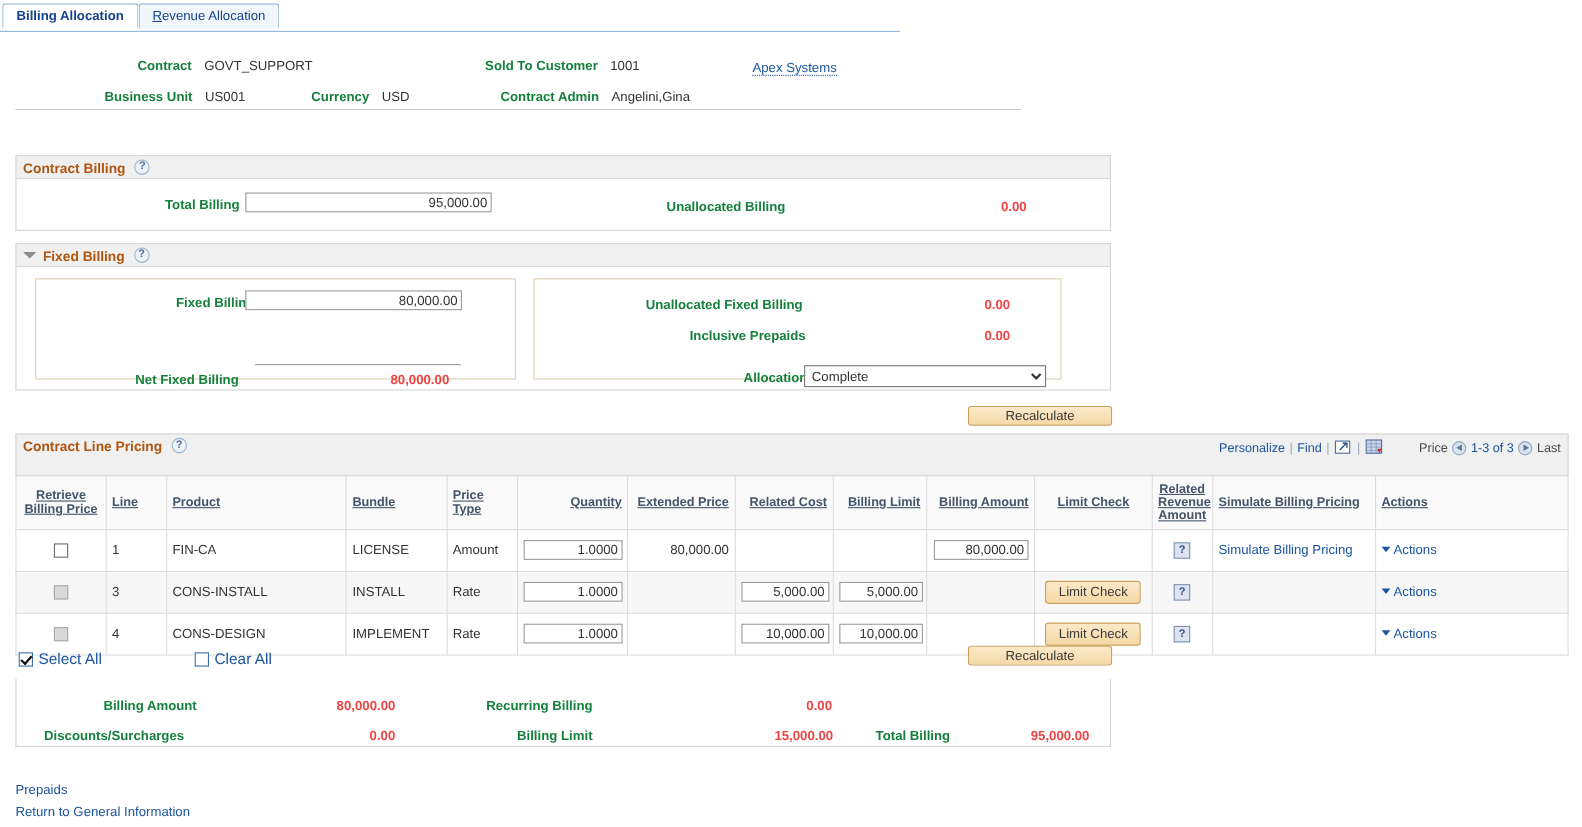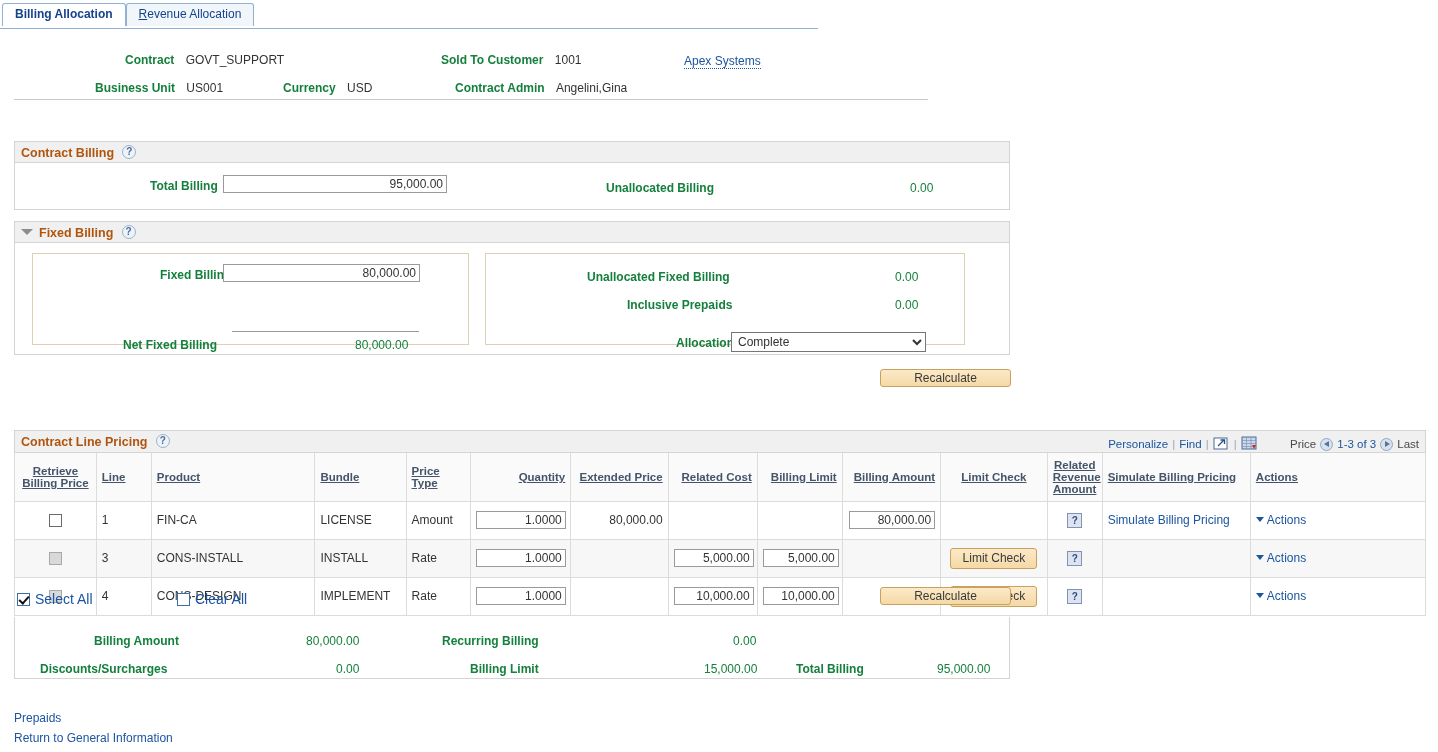--- a/index.html
+++ b/index.html
@@ -136,21 +136,21 @@
     border: 1px solid #9a9a9a;
     background: #ffffff;
     height: 18px;
     font-family: "Liberation Sans", sans-serif;
     font-size: 12px;
     color: #333333;
     text-align: right;
     padding: 0 3px;
     outline: none;
   }
-  .disptext { color: #15803d; font-size: 12px; }
+  .disptext { color: #ef4444; font-size: 12px; font-weight: bold; }
 
   select.alloc {
     border: 1px solid #767676;
     background: #ffffff;
     height: 20px;
     font-family: "Liberation Sans", sans-serif;
     font-size: 12px;
     color: #333333;
     padding-left: 2px;
   }
@@ -397,31 +397,31 @@
       <span class="lbl" style="position:absolute; left:90px; top:84px;">Net Fixed Billing</span>
       <span class="disptext" style="position:absolute; left:322px; top:84px;">80,000.00</span>
     </div>
 
     <div class="subbox" style="left:470px; top:10px; width:480px; height:92px;">
       <span class="lbl" style="position:absolute; left:101px; top:16px;">Unallocated Fixed Billing</span>
       <span class="disptext" style="position:absolute; left:409px; top:16px;">0.00</span>
       <span class="lbl" style="position:absolute; left:141px; top:44px;">Inclusive Prepaids</span>
       <span class="disptext" style="position:absolute; left:409px; top:44px;">0.00</span>
       <span class="lbl" style="position:absolute; left:190px; top:82px;">Allocation</span>
-      <select class="alloc" style="position:absolute; left:245px; top:78px; width:195px;">
+      <select class="alloc" style="position:absolute; left:245px; top:78px; width:220px;">
         <option>Complete</option>
       </select>
     </div>
   </div>
 </div>
 
 <button class="btn" style="position:absolute; left:880px; top:369px; width:131px; height:18px;">Recalculate</button>
 
 <div class="gridwrap" style="left:14px; top:394px; width:1412px;">
-  <div class="grphdr" style="position:relative; height:23px;margin-top:36px;">
+  <div class="grphdr" style="position:relative; height:39px;">
     <span class="gtitle">Contract Line Pricing</span>
     <span class="helpicon">?</span>
 
     <div class="gridtoolbar">
       <a>Personalize</a><span class="sep">|</span><a>Find</a><span class="sep">|</span><span class="icobtn"><svg width="17" height="15" viewBox="0 0 17 15">
             <rect x="1" y="2" width="13" height="11" fill="#ffffff" stroke="#4a6b96"></rect>
             <path d="M5 10 L11 4" stroke="#2d4d86" stroke-width="1.3"></path>
             <path d="M7.5 4 L11.5 4 L11.5 8" fill="none" stroke="#2d4d86" stroke-width="1.3"></path>
           </svg></span><span class="sep">|</span><span class="icobtn"><svg width="17" height="15" viewBox="0 0 17 15">
             <rect x="1" y="1" width="14" height="12" fill="#c9d8ea" stroke="#4a6b96"></rect>

